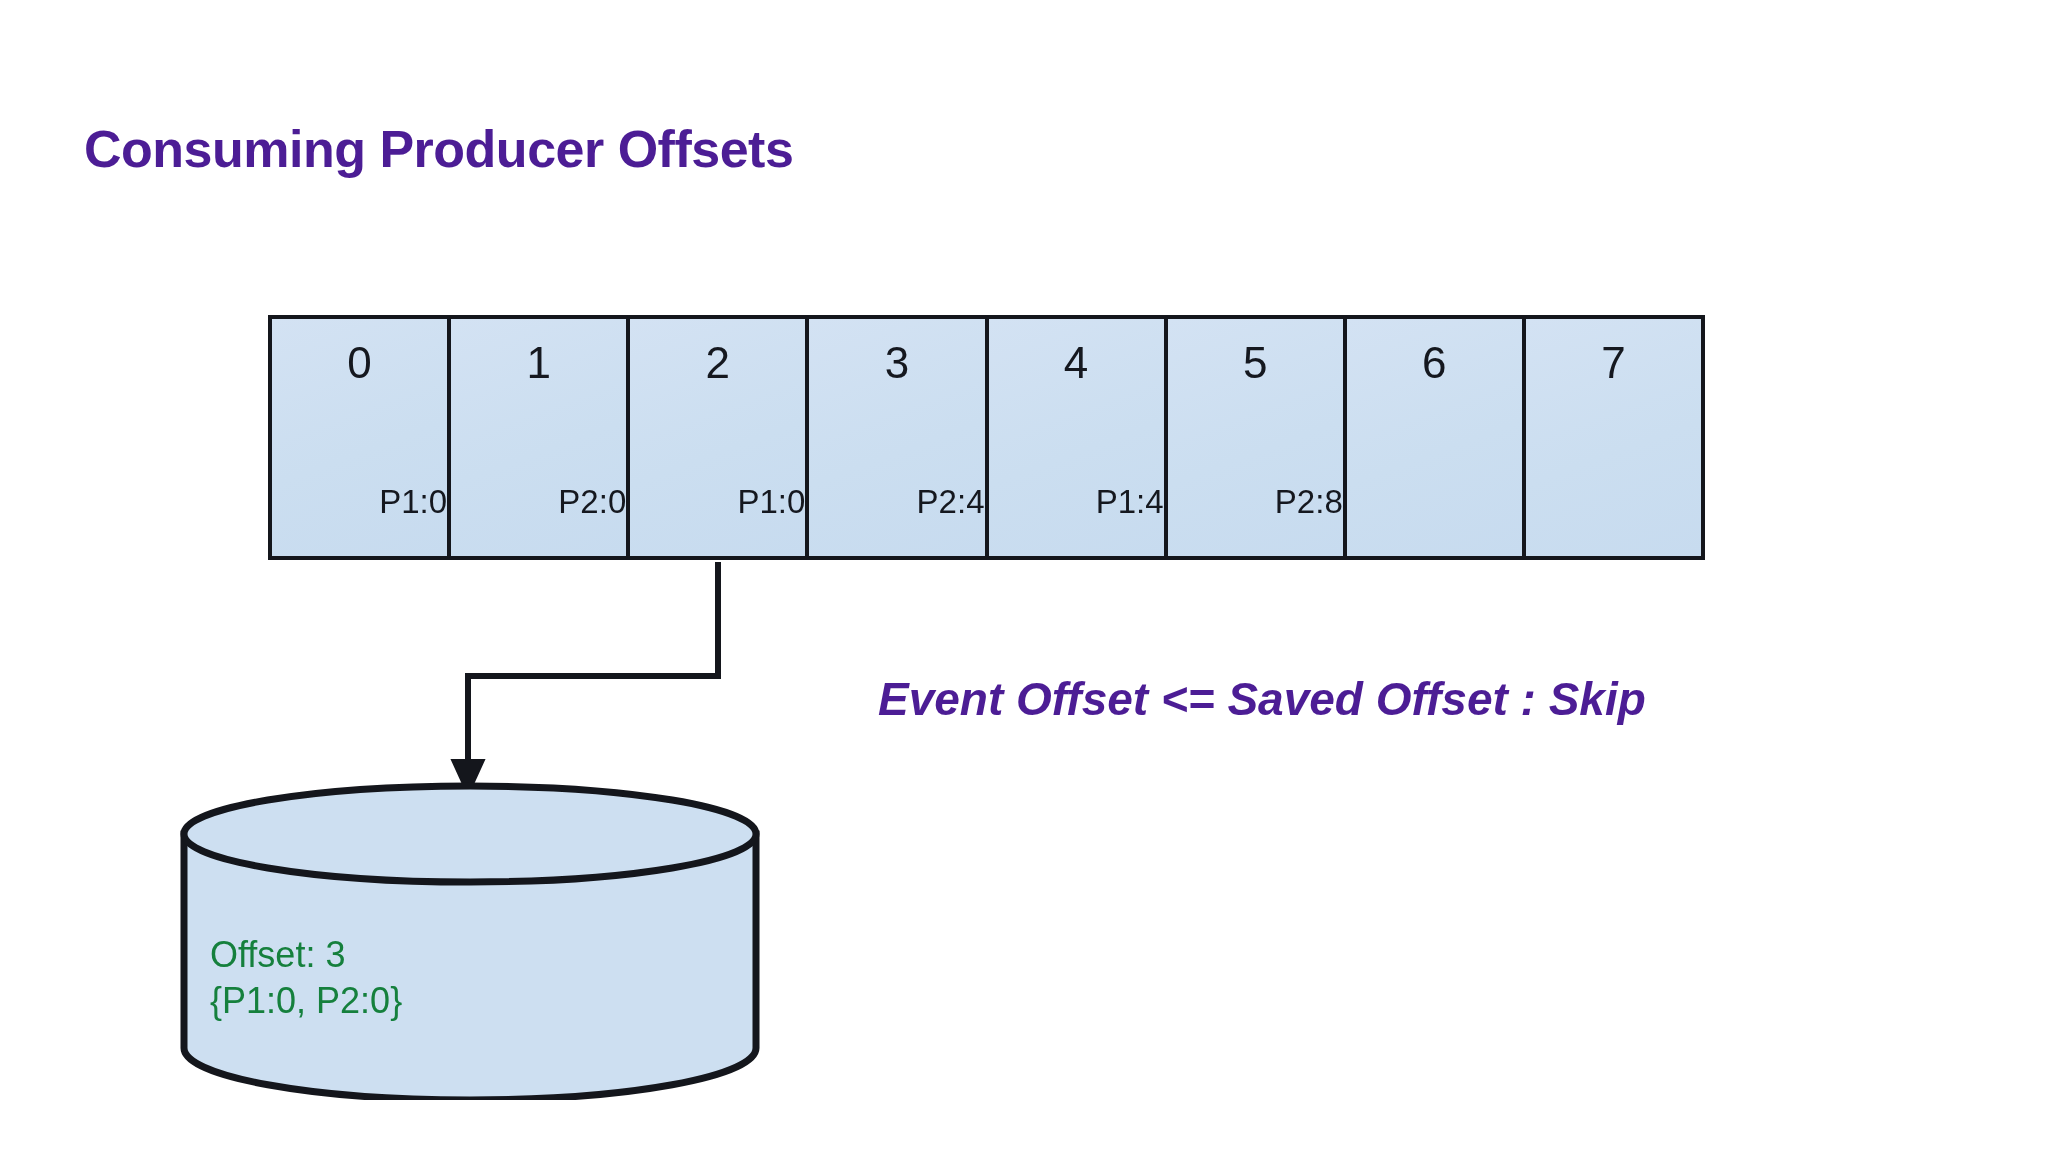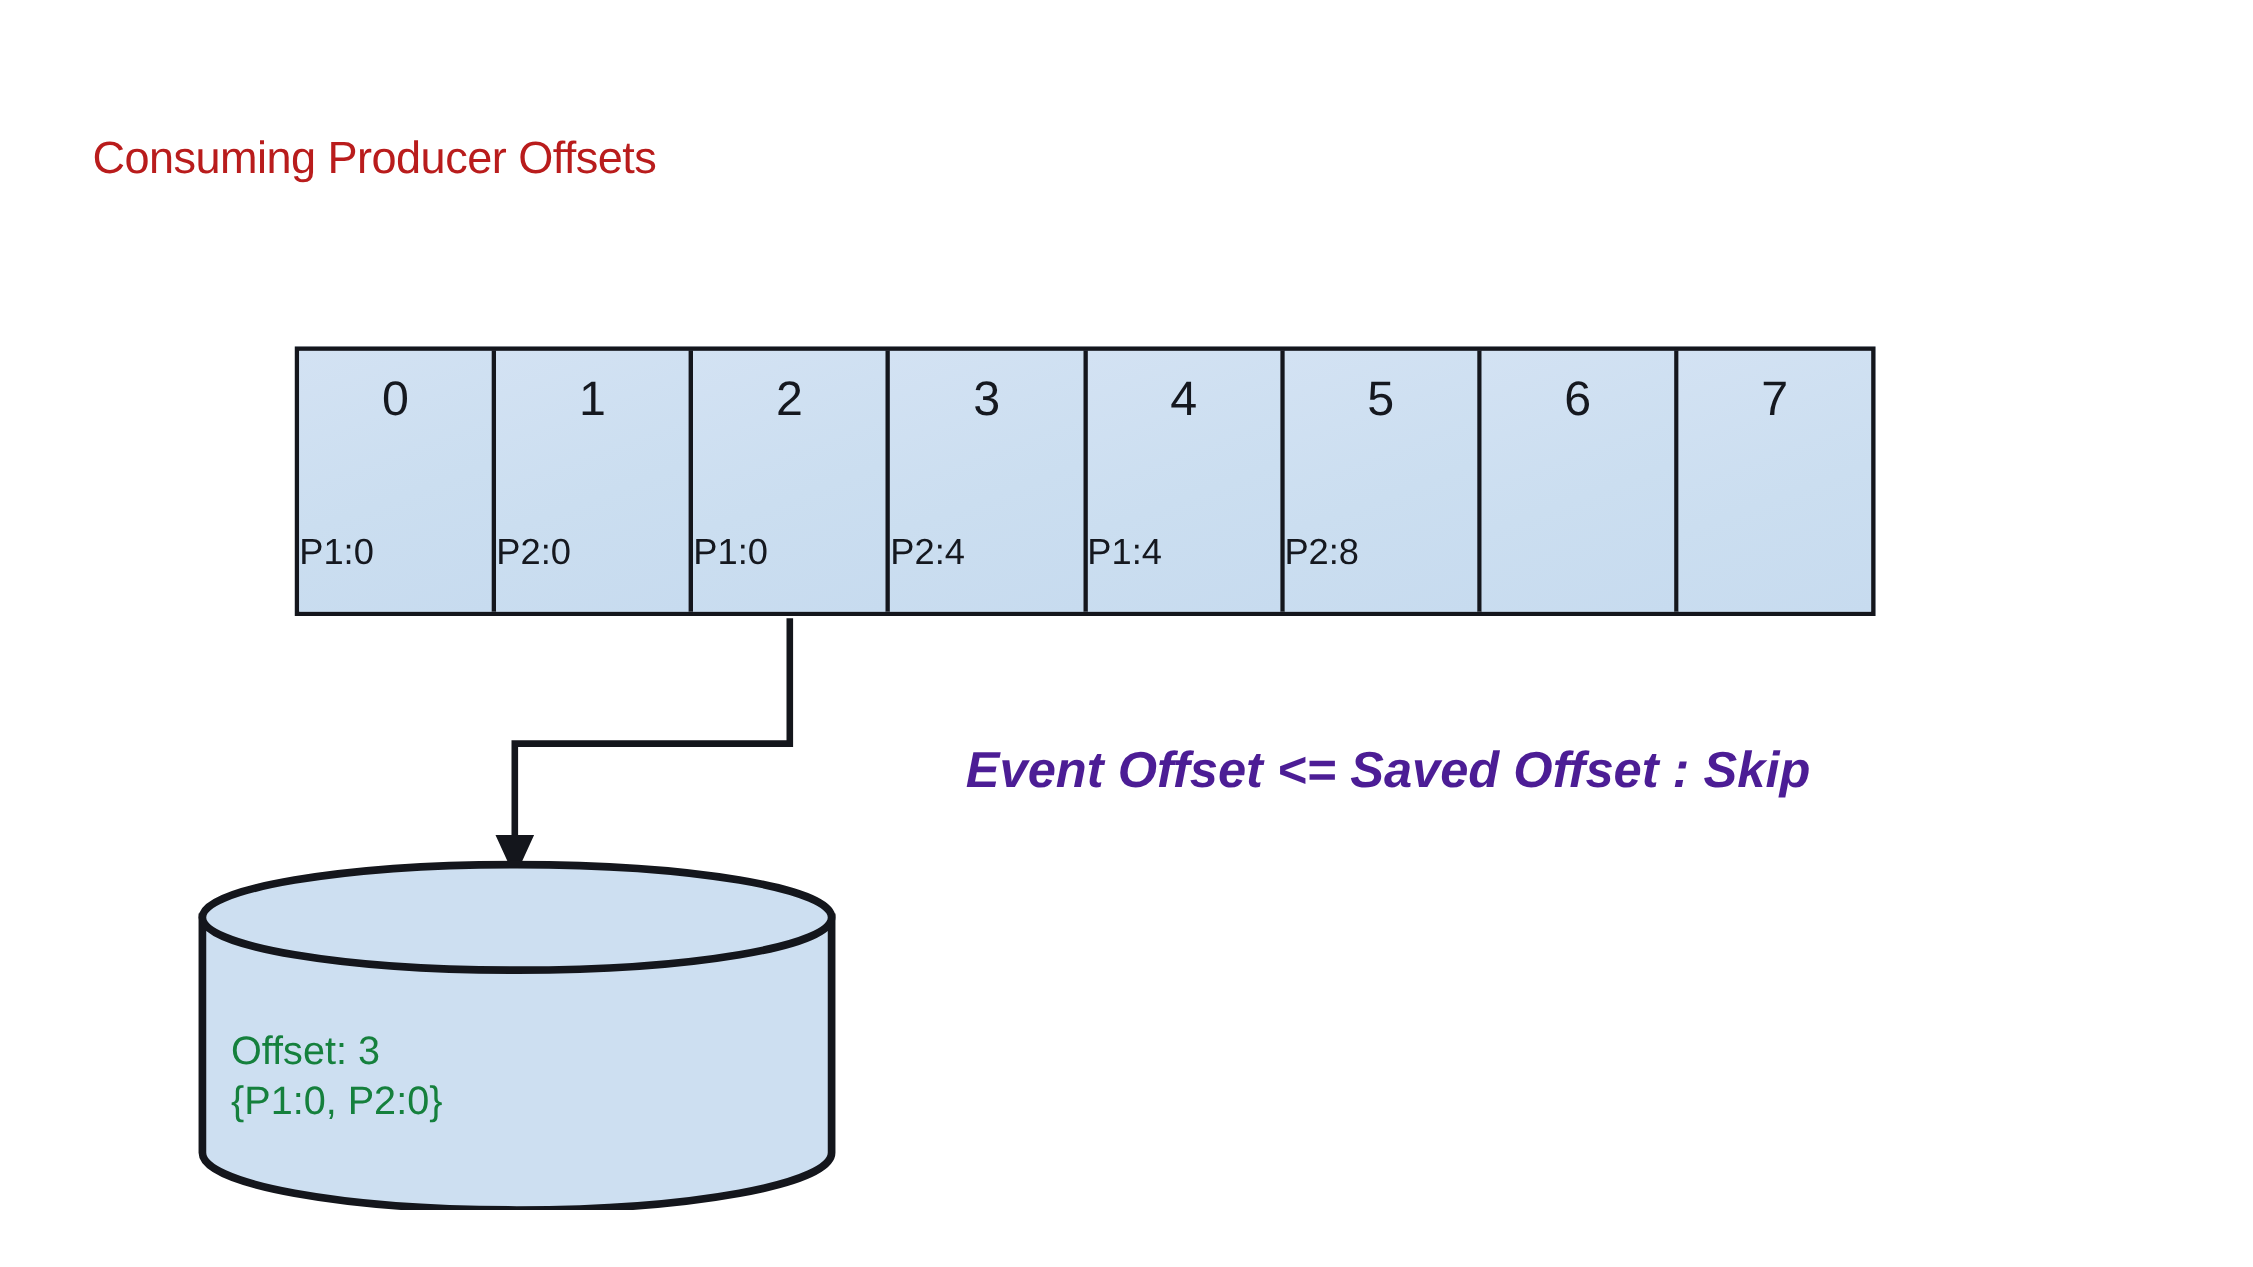--- a/index.html
+++ b/index.html
@@ -14,24 +14,24 @@
     overflow: hidden;
     font-family: "Liberation Sans", sans-serif;
     -webkit-font-smoothing: antialiased;
   }
 
   
   #slide-title {
     position: absolute;
     left: 84px;
     top: 122px;
-    font-size: 41px;
+    font-size: 52px;
     line-height: 1.05;
-    font-weight: 400;
-    color: #b91c1c;
+    font-weight: 700;
+    color: #4c1d95;
     letter-spacing: -0.5px;
     white-space: nowrap;
   }
 
   
   #log-strip {
     position: absolute;
     left: 268px;
     top: 315px;
     width: 1437px;
@@ -60,21 +60,21 @@
     font-size: 44px;
     line-height: 1;
     color: #15181f;
     font-weight: 400;
   }
   .cell-producer {
     position: absolute;
     left: 0;
     right: 0;
     bottom: 38px;
-    text-align: left;
+    text-align: right;
     font-size: 33px;
     line-height: 1;
     color: #15181f;
     font-weight: 400;
   }
 
   
   #connector-layer {
     position: absolute;
     left: 0;

